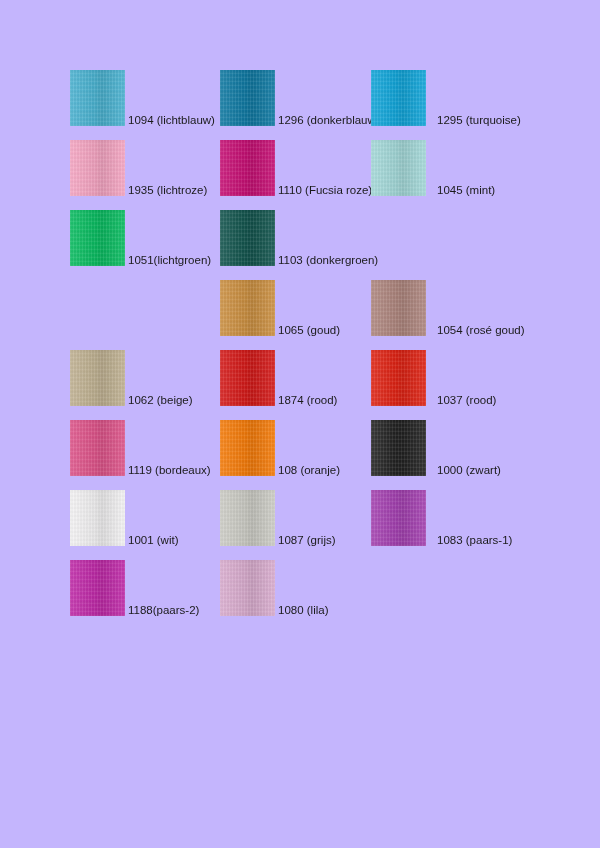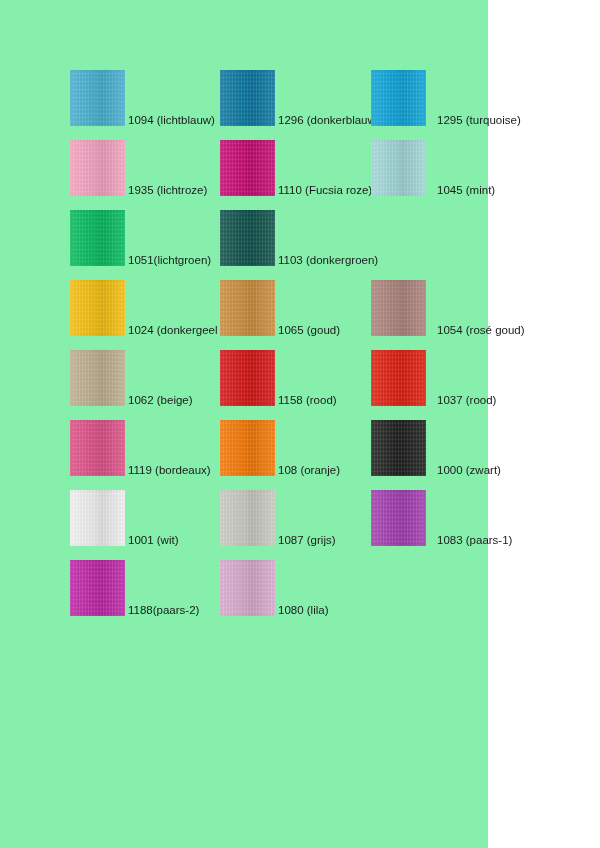--- a/index.html
+++ b/index.html
@@ -14,23 +14,23 @@
     font-family: "Liberation Sans", sans-serif;
     -webkit-font-smoothing: antialiased;
     overflow: hidden;
     position: relative;
   }
 
   #sheet {
     position: absolute;
     left: 0;
     top: 0;
-    width: 488px;
+    width: 600px;
     height: 848px;
-    background: #86efac;
+    background: #c4b5fd;
   }
 
   #swatch-grid {
     position: absolute;
     left: 70px;
     top: 70px;
     width: 470px;
   }
 
   .swatch-row {
@@ -141,41 +141,37 @@
         <div class="swatch-cell col-0">
           <div class="swatch-chip" title="1051(lichtgroen)" style="background-color: rgb(9, 191, 98);"></div>
           <div class="swatch-label">1051(lichtgroen)</div>
         </div>
         <div class="swatch-cell col-1">
           <div class="swatch-chip" title="1103 (donkergroen)" style="background-color: rgb(19, 86, 79);"></div>
           <div class="swatch-label">1103 (donkergroen)</div>
         </div>
       </div>
       <div class="swatch-row">
-        <div class="swatch-cell col-0">
-          <div class="swatch-chip" title="1024 (donkergeel" style="background-color: rgb(249, 196, 19);"></div>
-          <div class="swatch-label">1024 (donkergeel</div>
-        </div>
         <div class="swatch-cell col-1">
           <div class="swatch-chip" title="1065 (goud)" style="background-color: rgb(207, 146, 66);"></div>
           <div class="swatch-label">1065 (goud)</div>
         </div>
         <div class="swatch-cell col-2">
           <div class="swatch-chip" title="1054 (rosé goud)" style="background-color: rgb(177, 136, 128);"></div>
           <div class="swatch-label">1054 (rosé goud)</div>
         </div>
       </div>
       <div class="swatch-row">
         <div class="swatch-cell col-0">
           <div class="swatch-chip" title="1062 (beige)" style="background-color: rgb(195, 180, 148);"></div>
           <div class="swatch-label">1062 (beige)</div>
         </div>
         <div class="swatch-cell col-1">
           <div class="swatch-chip" title="1158 (rood)" style="background-color: rgb(216, 26, 25);"></div>
-          <div class="swatch-label">1158 (rood)</div>
+          <div class="swatch-label">1874 (rood)</div>
         </div>
         <div class="swatch-cell col-2">
           <div class="swatch-chip" title="1037 (rood)" style="background-color: rgb(227, 35, 20);"></div>
           <div class="swatch-label">1037 (rood)</div>
         </div>
       </div>
       <div class="swatch-row">
         <div class="swatch-cell col-0">
           <div class="swatch-chip" title="1119 (bordeaux)" style="background-color: rgb(226, 85, 140);"></div>
           <div class="swatch-label">1119 (bordeaux)</div>

